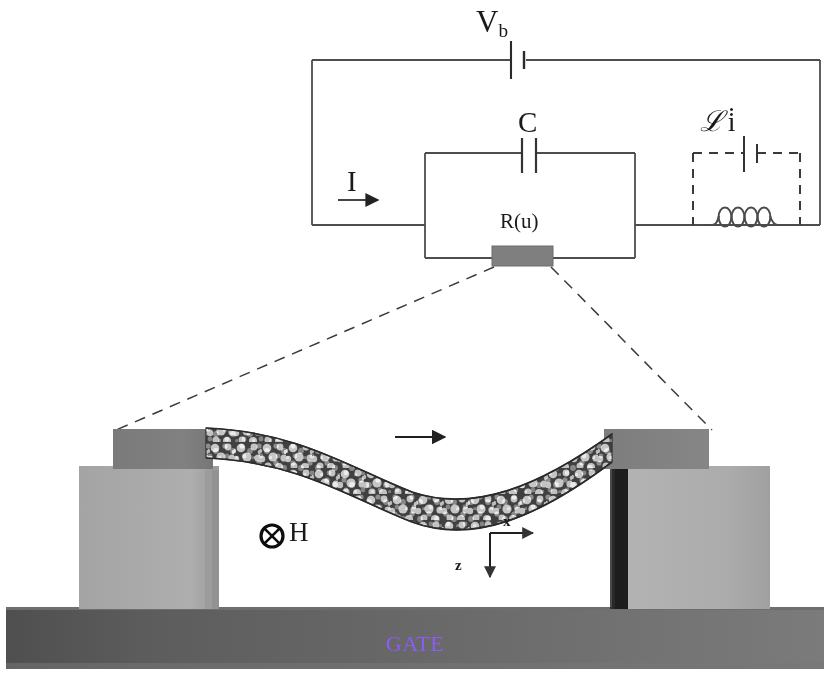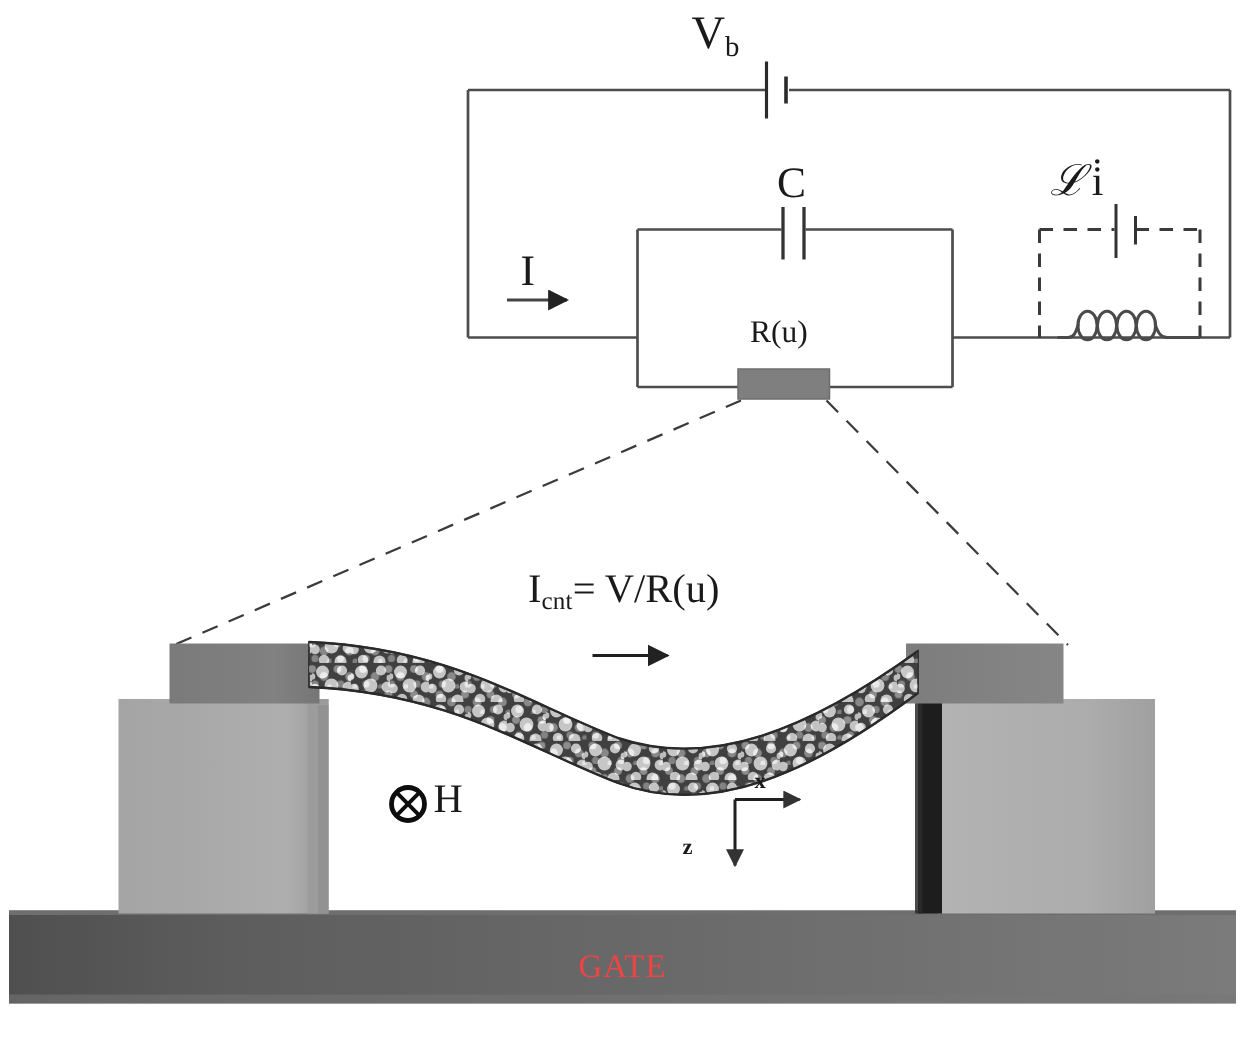--- a/index.html
+++ b/index.html
@@ -31,37 +31,37 @@
     color: #1a1a1a;
     white-space: nowrap;
     line-height: 1;
     user-select: none;
   }
   .lbl .sub {
     font-size: 0.62em;
     vertical-align: -0.28em;
     letter-spacing: 0.1px;
   }
-  .lbl-vb     { left: 461px; top: 6px;   font-size: 31px; }
+  .lbl-vb     { left: 476px; top: 6px;   font-size: 31px; }
   .lbl-c      { left: 518px; top: 108px; font-size: 29px; }
   .lbl-li     { left: 700px; top: 108px; font-size: 28px; }
   .lbl-li .scriptL {
     font-family: "Liberation Serif", "DejaVu Serif", serif;
     font-style: italic;
     font-size: 1.02em;
   }
   .lbl-li .idot { margin-left: 4px; }
   .lbl-i      { left: 347px; top: 167px; font-size: 29px; }
   .lbl-ru     { left: 500px; top: 211px; font-size: 21px; }
   .lbl-icnt   { left: 352px; top: 379px; font-size: 27px; }
   .lbl-h      { left: 289px; top: 519px; font-size: 27px; }
   .lbl-x      { left: 503px; top: 514px; font-size: 15px; font-weight: bold; }
   .lbl-z      { left: 455px; top: 558px; font-size: 15px; font-weight: bold; }
   .lbl-gate   { left: 0px;   top: 633px; width: 830px; text-align: center;
-                font-size: 22px; color: #ef4444; letter-spacing: 0.6px; }
+                font-size: 22px; color: #8b5cf6; letter-spacing: 0.6px; }
 </style>
 </head>
 <body>
 
 <div id="figure">
 
   <svg class="layer" viewBox="0 0 830 691">
     <defs>
 
       <linearGradient id="gateGrad" x1="0" y1="0" x2="1" y2="0">
@@ -255,23 +255,20 @@
   <div class="lbl lbl-c">C</div>
 
   <div class="lbl lbl-li">
     <span class="scriptL">ℒ</span><span class="idot">i̇</span>
   </div>
 
   <div class="lbl lbl-i">I</div>
 
   <div class="lbl lbl-ru">R(u)</div>
 
-  <div class="lbl lbl-icnt">
-    <span>I</span><span class="sub">cnt</span><span>= V/R(u)</span>
-  </div>
 
   <div class="lbl lbl-h">H</div>
 
   <div class="lbl lbl-x">x</div>
 
   <div class="lbl lbl-z">z</div>
 
   <div class="lbl lbl-gate">GATE</div>
 
 </div>

